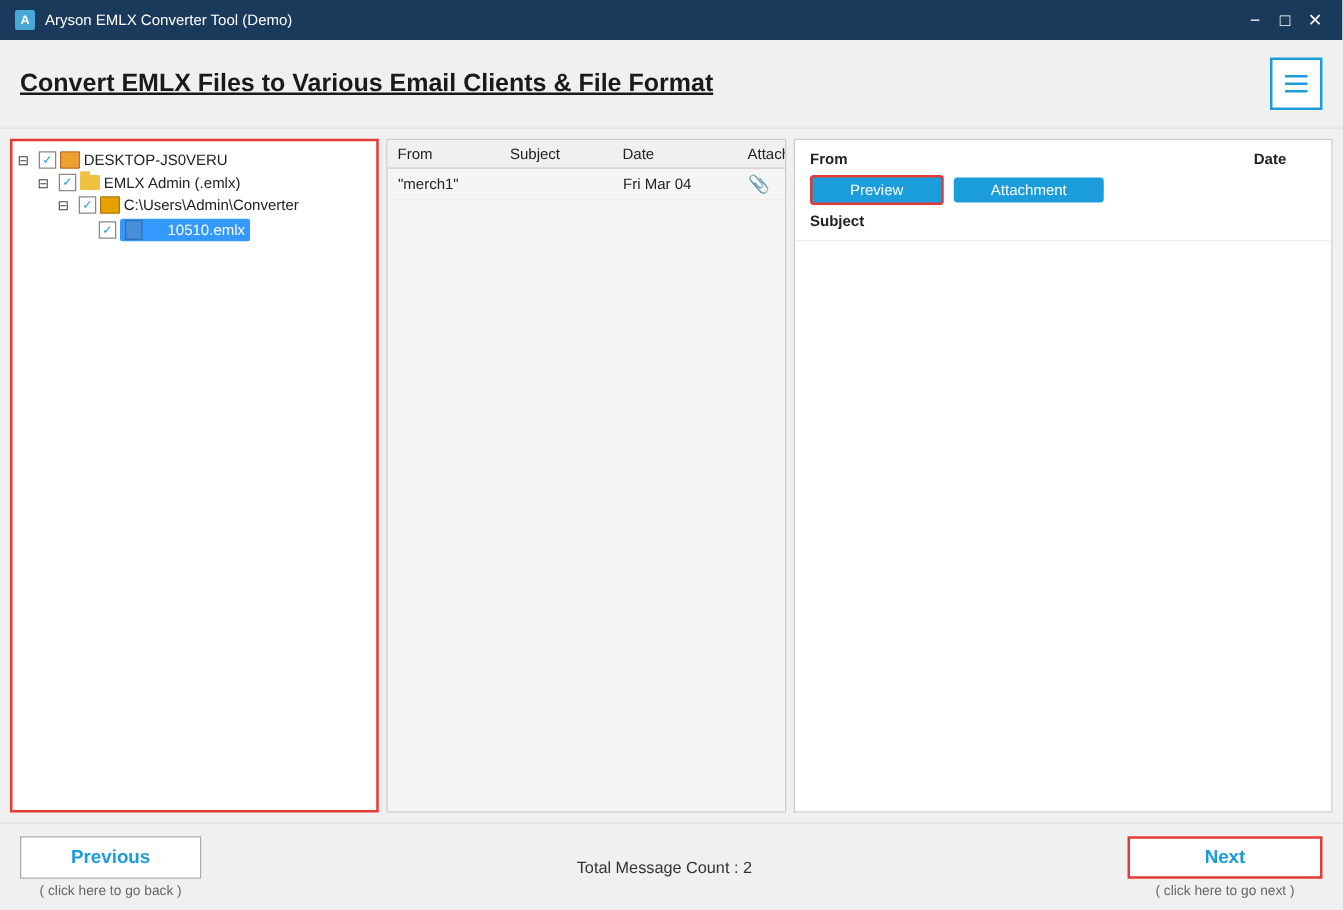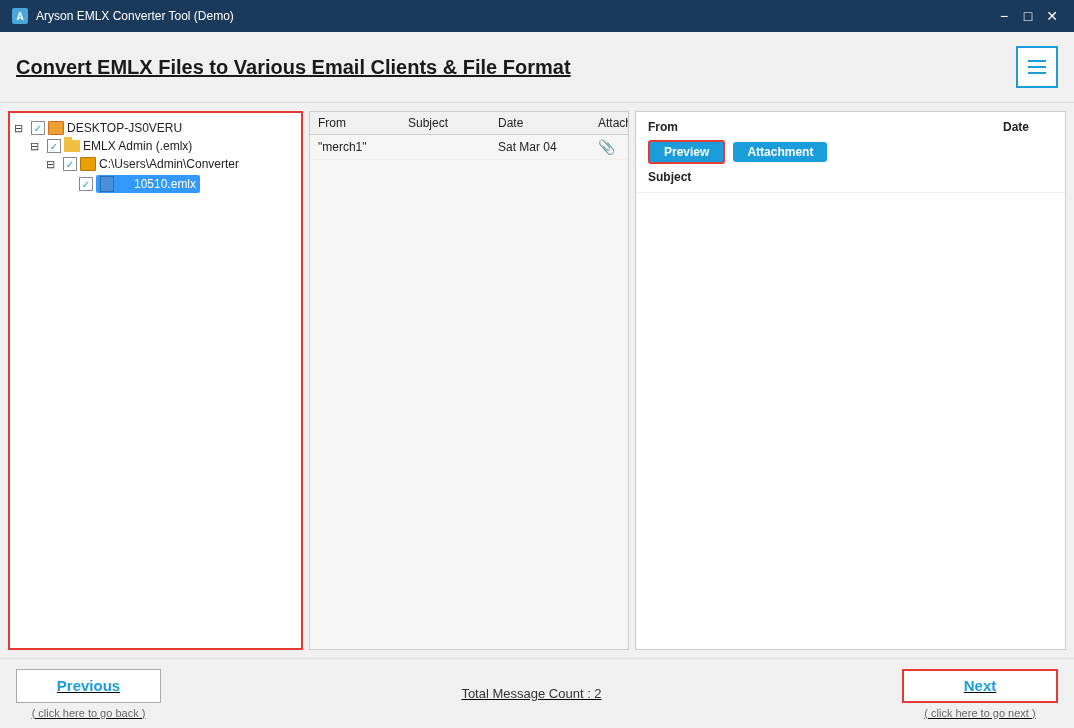--- a/index.html
+++ b/index.html
@@ -289,26 +289,26 @@
       align-items: center;
       gap: 8px;
     }
     .preview-label {
       font-size: 12px;
       font-weight: bold;
       color: #222;
       min-width: 50px;
     }
     .preview-btn {
-      padding: 3px 14px;
+      padding: 3px 30px;
       border: none;
       border-radius: 3px;
       cursor: pointer;
       font-size: 12px;
-      font-weight: bold;
+      font-weight: normal;
     }
     .preview-btn-blue {
       background: #1a9dda;
       color: white;
       border: 2px solid #e53935;
     }
     .preview-btn-cyan {
       background: #1a9dda;
       color: white;
     }
@@ -328,21 +328,20 @@
     
     .footer {
       height: 70px;
       background: #f0f0f0;
       display: flex;
       align-items: center;
       justify-content: space-between;
       padding: 0 16px;
       border-top: 1px solid #ddd;
       flex-shrink: 0;
-      text-decoration: underline;
     }
     .footer-left {
       display: flex;
       flex-direction: column;
       align-items: center;
       gap: 4px;
     }
     .footer-right {
       display: flex;
       flex-direction: column;
@@ -453,21 +452,21 @@
       <span class="email-list-header-cell">From</span>
       <span class="email-list-header-cell">Subject</span>
       <span class="email-list-header-cell">Date</span>
       <span class="email-list-header-cell">Attachment</span>
     </div>
     <div class="email-list-body">
 
       <div class="email-row">
         <span class="email-cell">"merch1"</span>
         <span class="email-cell"></span>
-        <span class="email-cell">Sat Mar 04</span>
+        <span class="email-cell">Fri Mar 04</span>
         <span class="email-cell attach-icon">📎</span>
       </div>
     </div>
   </div>
 
   <div class="right-panel">
     <div class="preview-top">
       <div class="preview-meta-left">
         <div class="preview-meta-row">
           <span class="preview-label">From</span>

